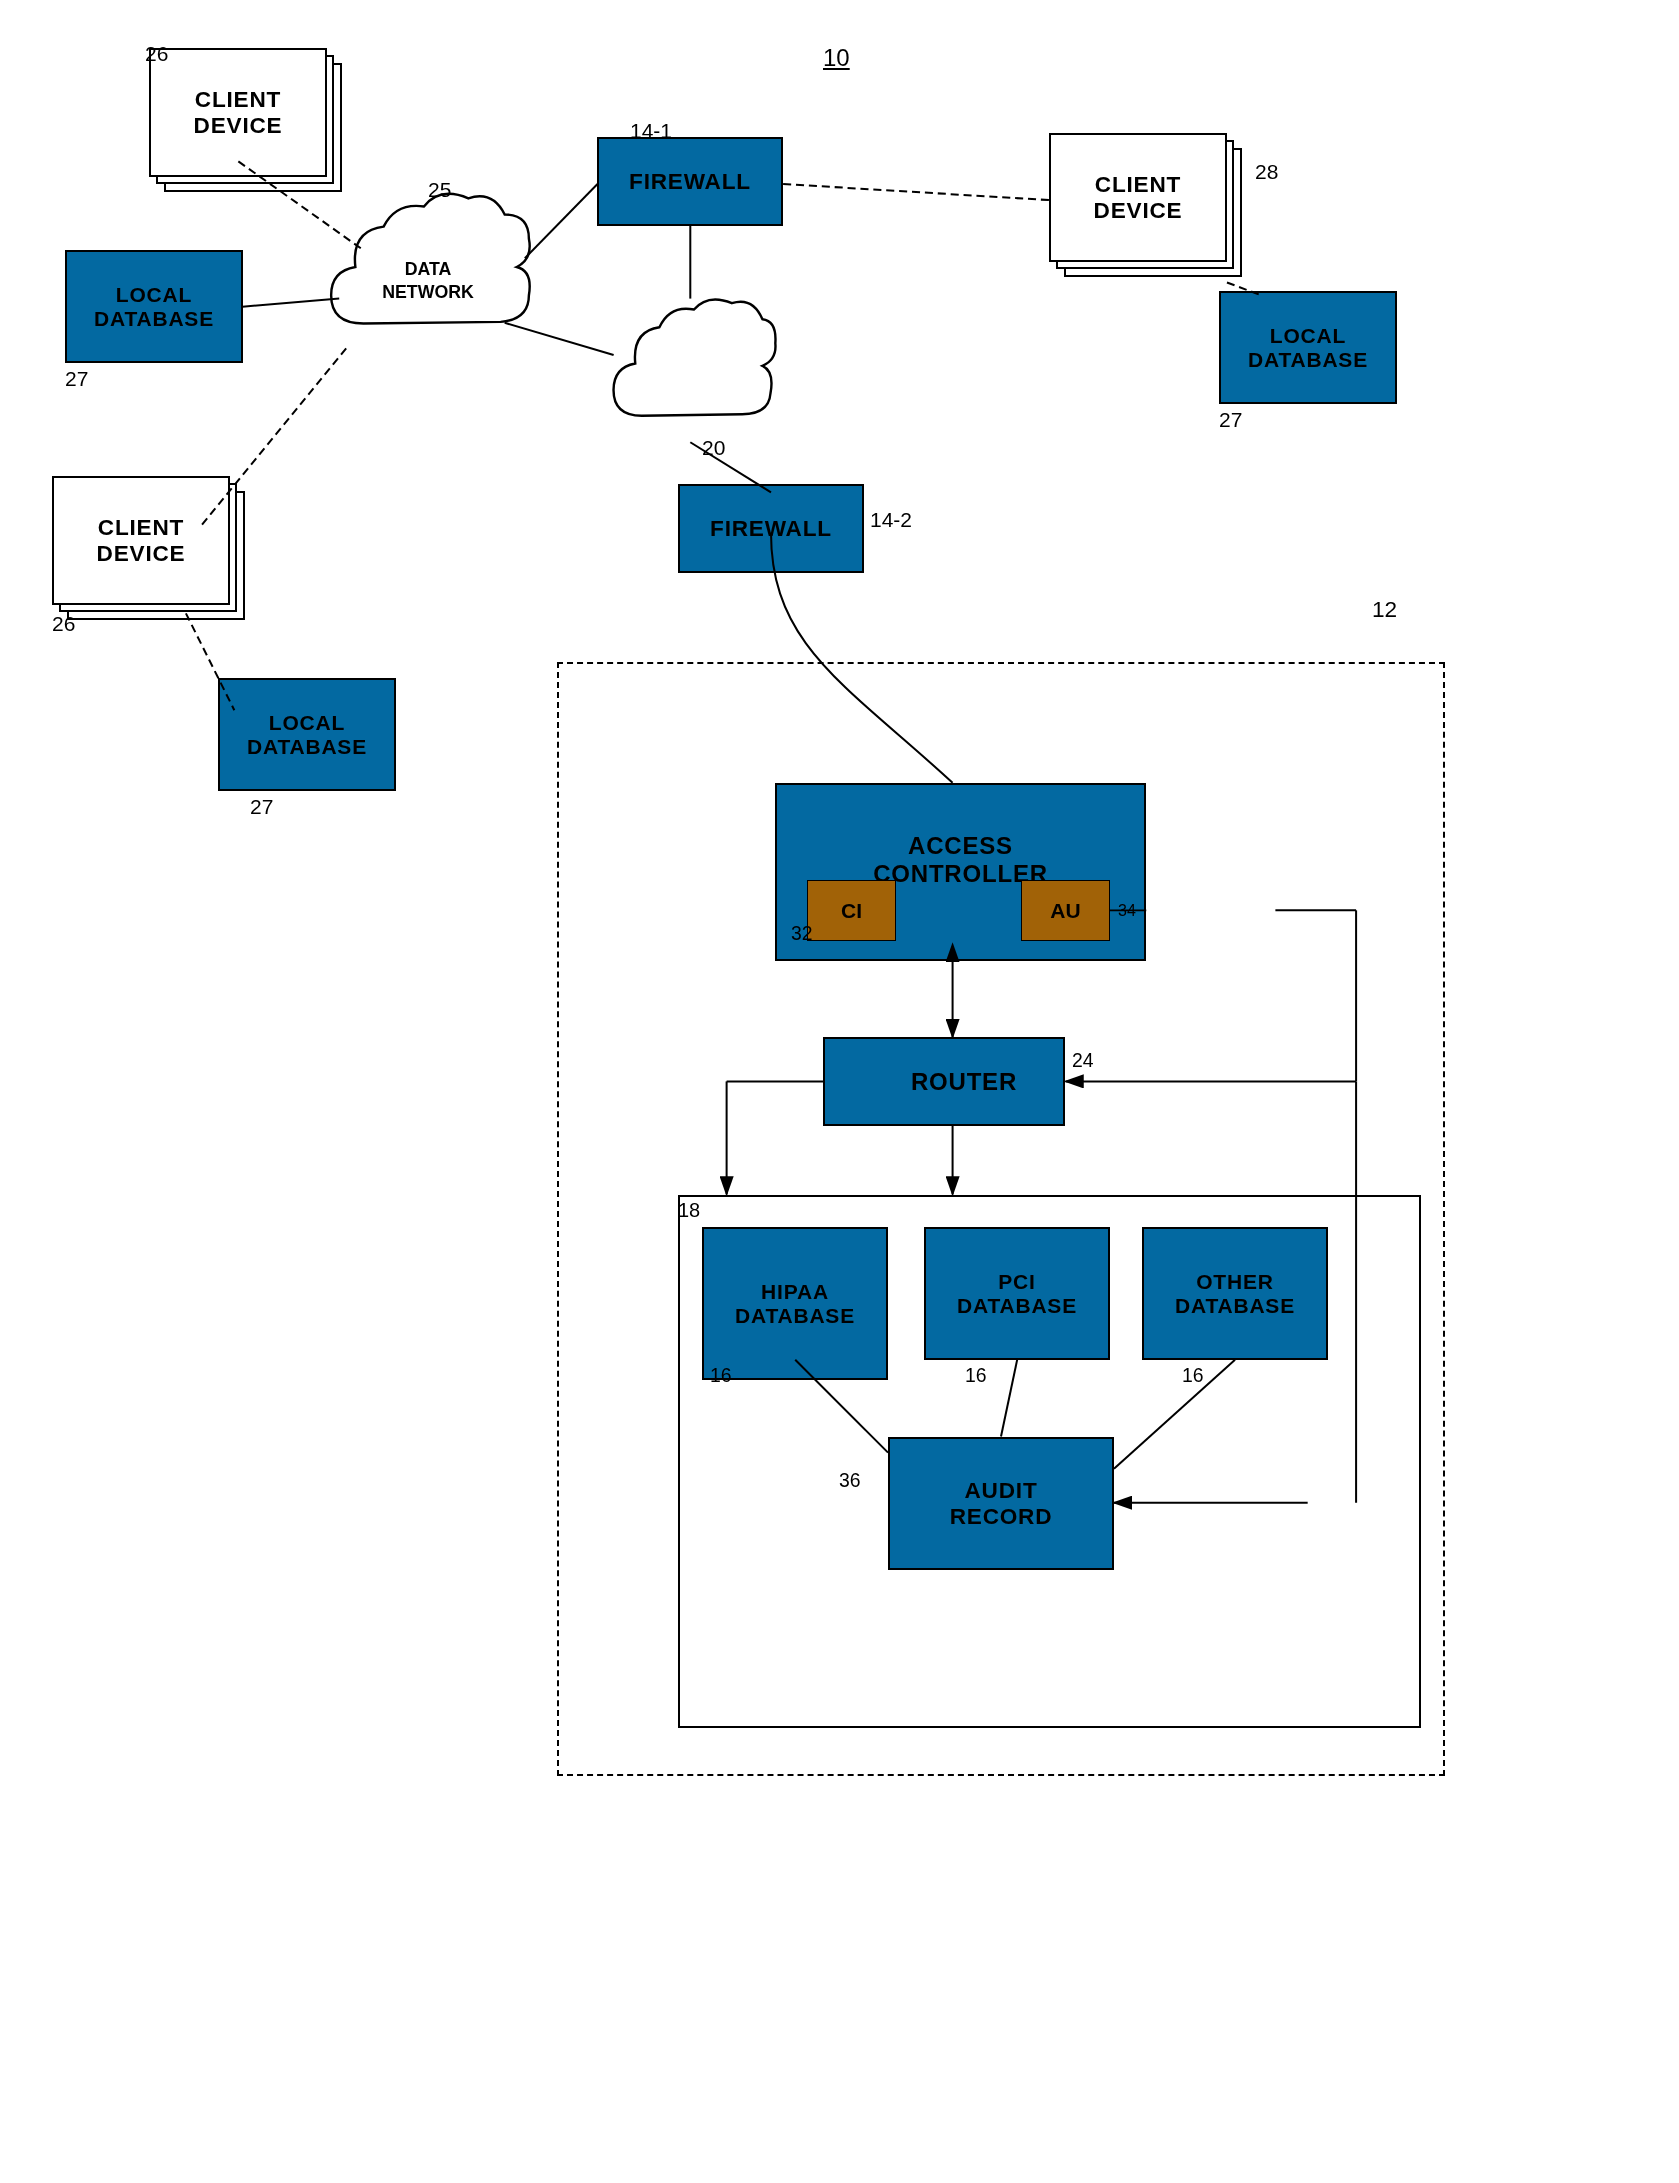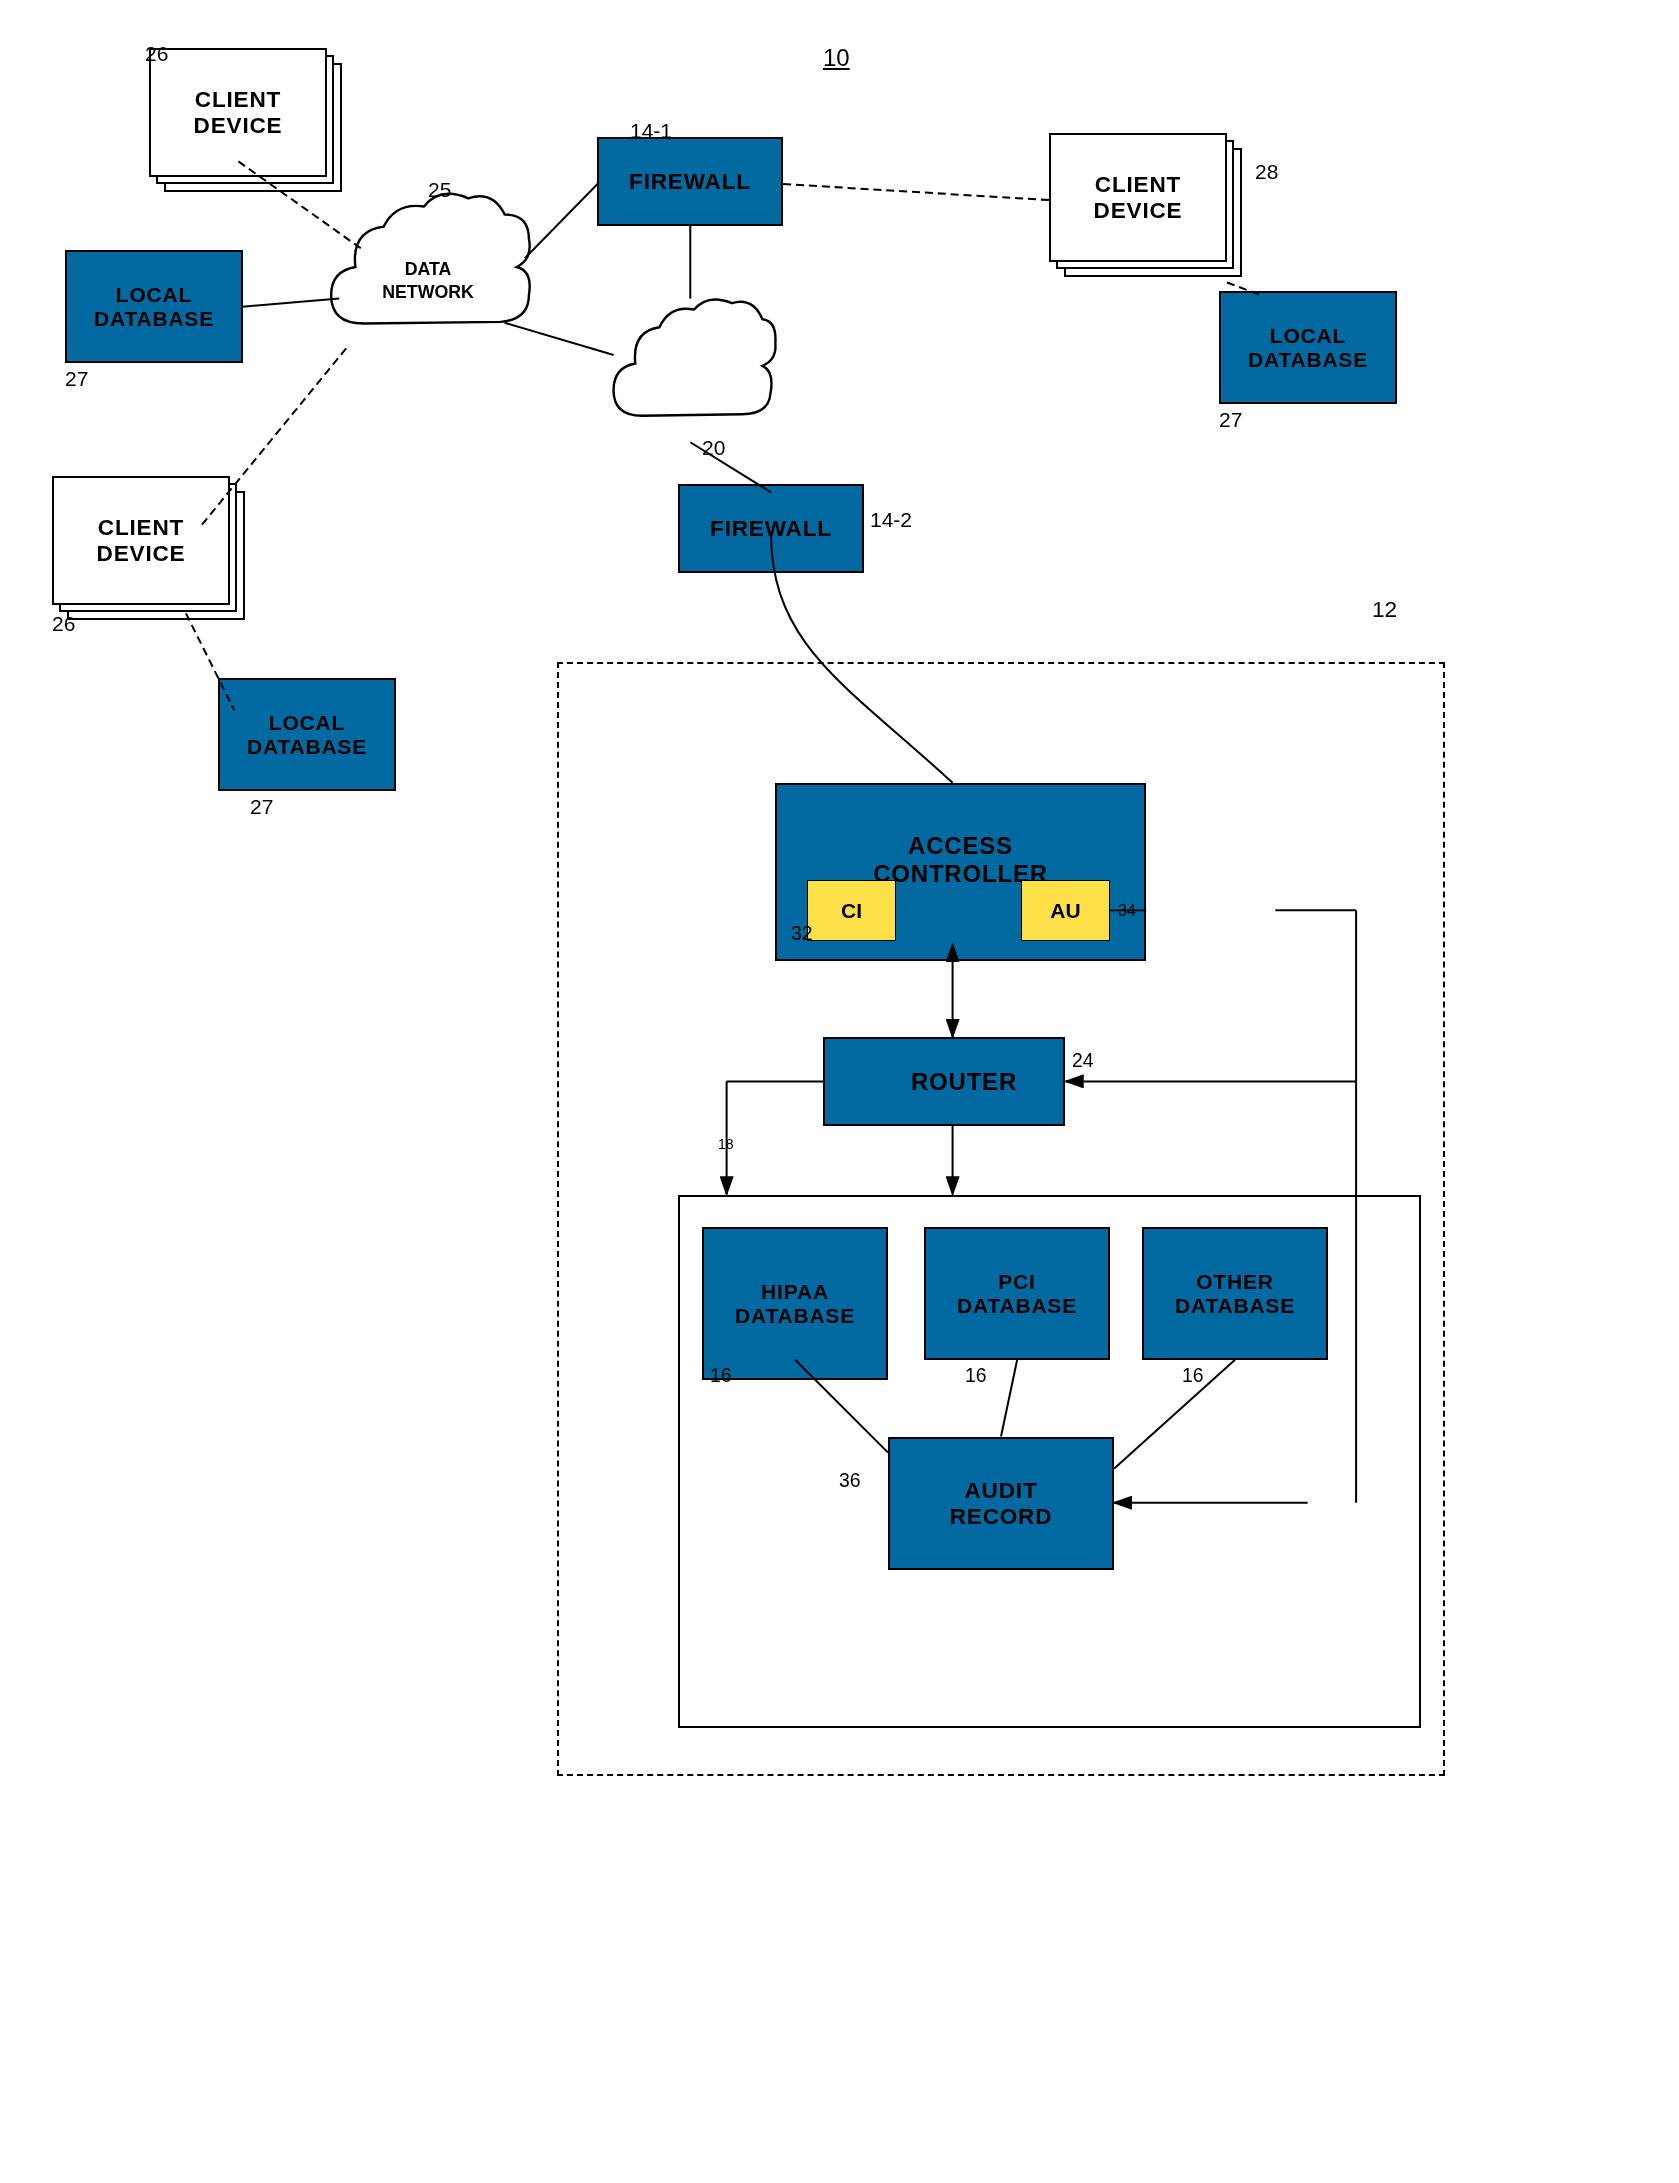--- a/index.html
+++ b/index.html
@@ -72,21 +72,21 @@
       width: 1680px;
       height: 2183px;
       pointer-events: none;
     }
     .cloud {
       position: absolute;
     }
     .small-box {
       position: absolute;
       border: 1.6px solid #000;
-      background: #fde047;
+      background: #a16207;
       display: flex;
       align-items: center;
       justify-content: center;
       font-size: 19.4px;
       font-weight: bold;
     }
   </style>
 </head>
 <body>
 
@@ -187,21 +187,21 @@
   </div>
   <div class="label-ref" style="left:1118px; top:902px; font-size:16px;">34</div>
 
   <div class="box" style="left:823px; top:1037px; width:242px; height:89px; font-size:24px;padding-left:40px;">
     <span>ROUTER</span>
   </div>
   <div class="label-ref" style="left:1072px; top:1049px; font-size:19.4px;">24</div>
 
   <div class="box" style="left:678px; top:1195px; width:743px; height:533px; border: 2.4px solid #000; background: #fff; display:block;">
   </div>
-  <div class="label-ref" style="left:678px; top:1136px; font-size:14px;padding-left:40px;">18</div>
+  <div class="label-ref" style="left:678px; top:1199px; font-size:20px;">18</div>
 
   <div class="box" style="left:702px; top:1227px; width:186px; height:153px; font-size:21px;">
     <span>HIPAA<br>DATABASE</span>
   </div>
   <div class="label-ref" style="left:710px; top:1364px; font-size:19.4px;">16</div>
 
   <div class="box" style="left:924px; top:1227px; width:186px; height:133px; font-size:21px;">
     <span>PCI<br>DATABASE</span>
   </div>
   <div class="label-ref" style="left:965px; top:1364px; font-size:19.4px;">16</div>

